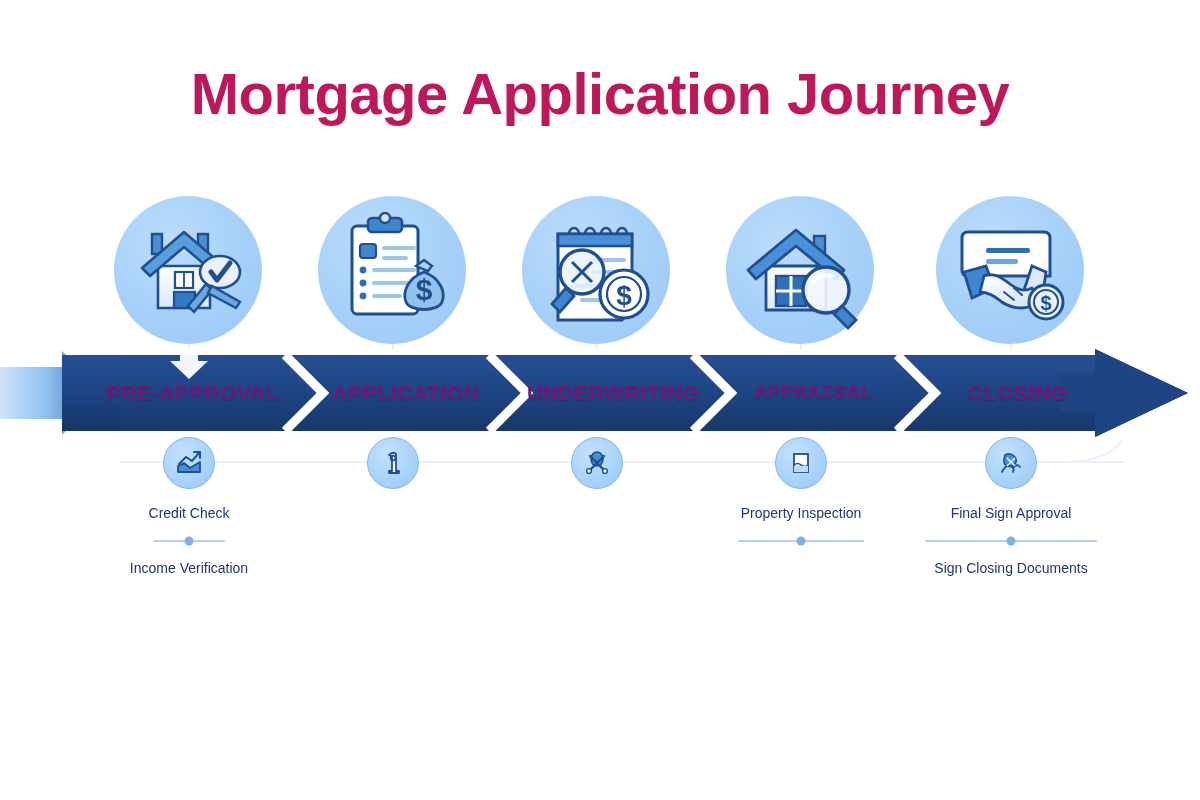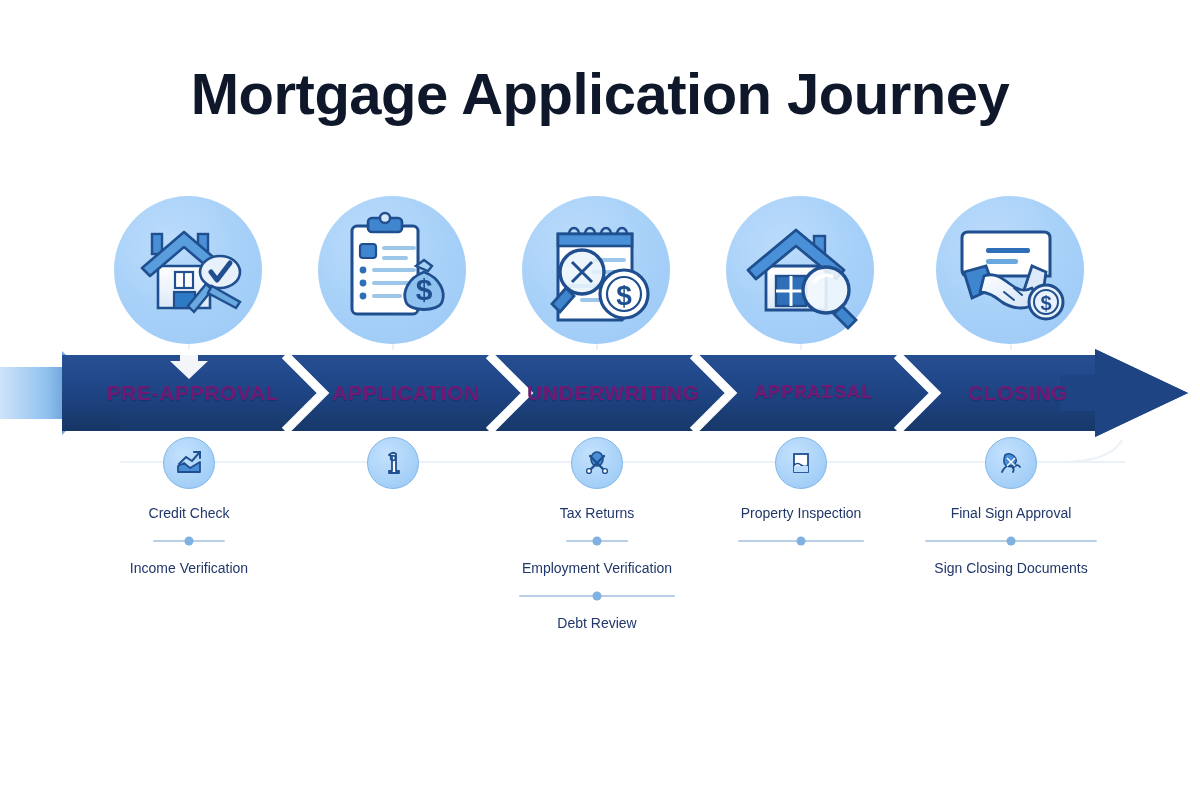--- a/index.html
+++ b/index.html
@@ -9,21 +9,21 @@
     font-family:"Liberation Sans","DejaVu Sans",sans-serif;
     color:#1f3d73;
     position:relative;
   }
   #canvas{position:relative;width:1200px;height:800px;}
 
   
   .title{
     position:absolute;left:0;top:60px;width:1200px;text-align:center;
     font-size:58px;font-weight:bold;letter-spacing:-0.5px;
-    color:#0f172a;
+    color:#be185d;
     font-family:"Liberation Sans","DejaVu Sans",sans-serif;
   }
 
   
   .top-icons{position:absolute;left:0;top:196px;width:1200px;height:150px;}
   .top-icon{
     position:absolute;width:148px;height:148px;border-radius:50%;
     background:radial-gradient(circle at 38% 32%, #bcdcfb 0%, #a6d0f8 55%, #9ac8f6 100%);
     display:flex;align-items:center;justify-content:center;
   }
@@ -269,33 +269,20 @@
   <div class="col" style="left:482px;">
     <div class="sub-icon">
       <svg width="30" height="30" viewBox="0 0 30 30">
         <ellipse cx="15" cy="11" rx="6" ry="7" fill="#4a8fd6" stroke="#1f4f8f" stroke-width="1.6"></ellipse>
         <path d="M6 24 L22 8" stroke="#1f4f8f" stroke-width="2.4" stroke-linecap="round"></path>
         <path d="M24 24 L8 8" stroke="#1f4f8f" stroke-width="2.4" stroke-linecap="round"></path>
         <circle cx="7" cy="23" r="2.4" fill="#ffffff" stroke="#1f4f8f" stroke-width="1.4"></circle>
         <circle cx="23" cy="23" r="2.4" fill="#ffffff" stroke="#1f4f8f" stroke-width="1.4"></circle>
       </svg>
     </div>
-    <div class="items">
-      <div class="item">Tax Returns</div>
-      <div class="sep">
-          <span class="line" style="width:62px"></span>
-          <span class="dot"></span>
-        </div>
-      <div class="item">Employment Verification</div>
-      <div class="sep">
-          <span class="line" style="width:156px"></span>
-          <span class="dot"></span>
-        </div>
-      <div class="item">Debt Review</div>
-    </div>
   </div>
 
   <div class="col" style="left:686px;">
     <div class="sub-icon">
       <svg width="30" height="30" viewBox="0 0 30 30">
         <rect x="8" y="6" width="14" height="18" fill="#ffffff" stroke="#1f4f8f" stroke-width="1.8"></rect>
         <path d="M8 17 q4 -3 7 0 q4 3 7 0" fill="none" stroke="#1f4f8f" stroke-width="1.6"></path>
         <rect x="8" y="18" width="14" height="6" fill="#bcdcfb" stroke="none"></rect>
       </svg>
     </div>

